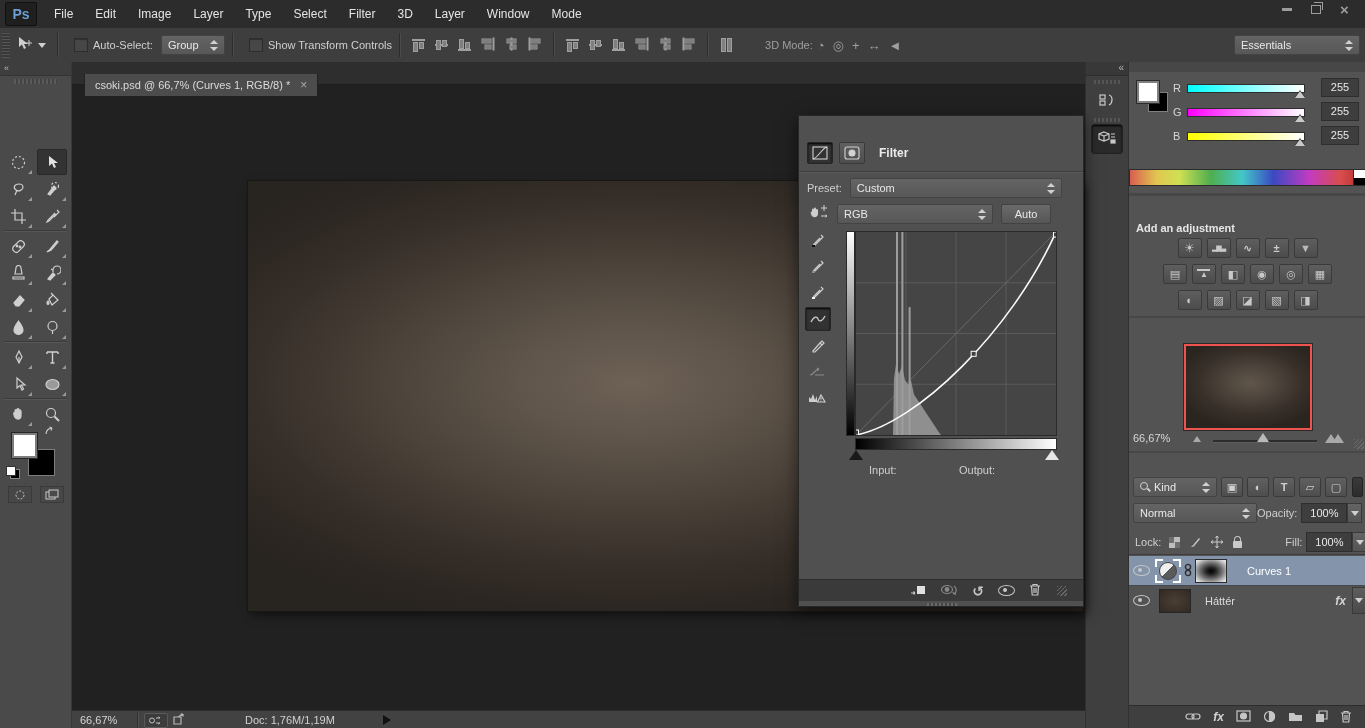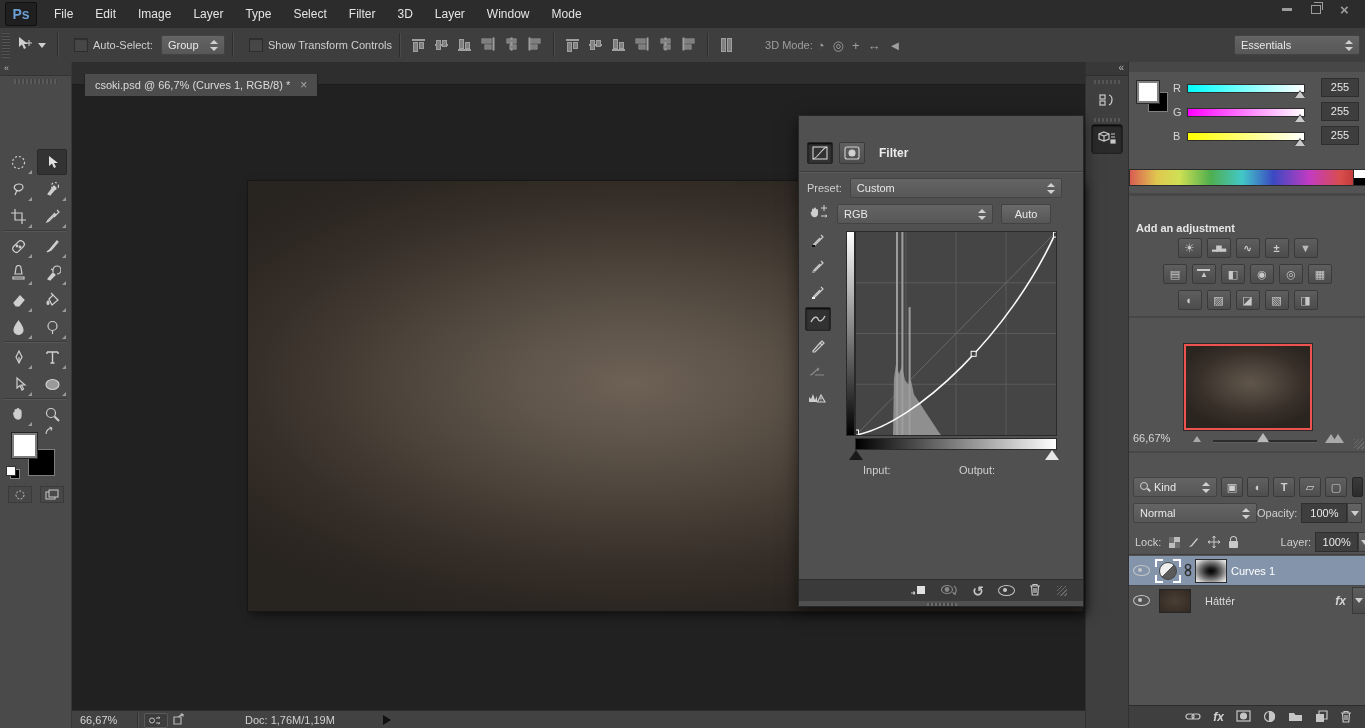--- a/index.html
+++ b/index.html
@@ -628,21 +628,21 @@
           </svg>
         </span>
       <span class="lk">
         <svg width="14" height="14">
             <path d="M7 1 V13 M1 7 H13 M7 1 L5.5 3 M7 1 L8.5 3 M7 13 L5.5 11 M7 13 L8.5 11 M1 7 L3 5.5 M1 7 L3 8.5 M13 7 L11 5.5 M13 7 L11 8.5" stroke="#c9c9c9" fill="none"></path>
           </svg>
         </span>
       <span class="lk">
           <i class="ic-padlock"></i>
         </span>
-      <span class="plabel" style="margin-left:40px">Layer:</span>
+      <span class="plabel" style="margin-left:40px">Fill:</span>
       <span class="valbox" style="margin-left:4px;width:36px">100%</span>
       <span class="valbtn">
           <span class="caret-down"></span>
         </span>
     </div>
 
     <div class="layerrow sel" style="top:103px">
       <span class="eyebox">
           <span class="eyecss"></span>
         </span>
@@ -652,21 +652,21 @@
           <i class="bl"></i>
           <i class="br2"></i>
           <span class="halfcirc"></span>
       </span>
       <span style="margin:0 3px">
         <svg width="8" height="14">
             <circle cx="4" cy="4" r="2.6" stroke="#2e2e2e" fill="none" stroke-width="1.4"></circle>
             <circle cx="4" cy="10" r="2.6" stroke="#2e2e2e" fill="none" stroke-width="1.4"></circle>
           </svg></span>
       <span class="maskthumb"></span>
-      <span style="margin-left:4px">Curves 1</span>
+      <span style="margin-left:20px">Curves 1</span>
     </div>
     <div class="layerrow" style="top:132px;border-top:1px solid #47494e">
       <span class="eyebox">
           <span class="eyecss"></span>
         </span>
       <span class="imgthumb" style="margin-left:6px"></span>
       <span style="margin-left:14px">Háttér</span>
       <span class="fxlabel" style="margin-left:auto">fx</span>
       <span class="rowbtn" style="margin-left:6px">
           <span class="caret-down"></span>
@@ -809,21 +809,21 @@
         <rect x="52.6" y="75.11" width="2" height="127.89" fill="#9d9d9d"></rect>
         <path d="M0 203 C 60 192 155 100 200 0" stroke="#fafafa" stroke-width="1.6" fill="none"></path>
         <rect x="-2.5" y="198" width="5" height="5" fill="#3f3f3f" stroke="#ffffff" stroke-width="1"></rect>
         <rect x="115.14705882352942" y="119.3" width="5" height="5" fill="#3f3f3f" stroke="#ffffff" stroke-width="1"></rect>
         <rect x="197.5" y="0" width="5" height="5" fill="#3f3f3f" stroke="#ffffff" stroke-width="1"></rect>
       </svg>
   </div>
   <div id="hgrad"></div>
   <span class="tri-bk"></span>
   <span class="tri-wh"></span>
-  <span class="iolabel" style="left:64px">Input:</span>
+  <span class="iolabel" style="left:70px">Input:</span>
   <span class="iolabel" style="left:160px">Output:</span>
 
   <div class="pbbar">
     <span>
       <svg width="16" height="12">
           <path d="M1 9 L5 9 M5 9 L3.5 7.5 M5 9 L3.5 10.5"></path>
           <rect x="7" y="2" width="8" height="8" fill="#e0e0e0" stroke="none"></rect>
         </svg></span>
     <span style="opacity:.55">
       <svg width="18" height="11">

